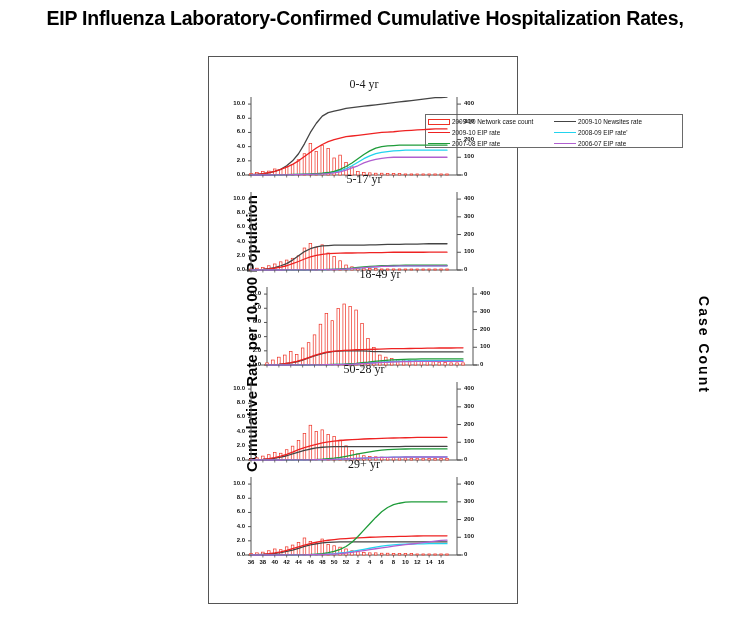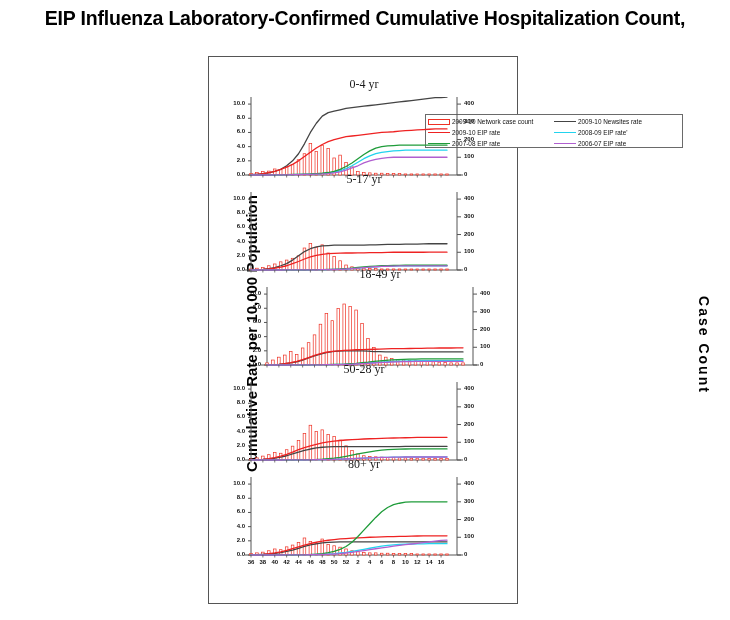--- a/index.html
+++ b/index.html
@@ -84,21 +84,21 @@
   .xtick{
     position:absolute;font-size:6px;font-weight:bold;color:#111;
     font-family:"Liberation Sans", sans-serif;text-align:center;
   }
   svg{display:block;}
 </style>
 </head>
 <body>
 
 <div id="title">
-  <div>EIP Influenza Laboratory-Confirmed Cumulative Hospitalization Count,</div>
+  <div>EIP Influenza Laboratory-Confirmed Cumulative Hospitalization Rates,</div>
 </div>
 
 <div id="frame">
 
   <div id="ylabel">Cumulative Rate per 10,000 Population</div>
   <div id="rlabel">Case  Count</div>
 
   <div id="legend">
       <div class="lg-item">
         <span class="lg-swatch box" style="border-color: rgb(238, 49, 36);"></span>
@@ -475,21 +475,21 @@
           <line x1="160.7878787878788" y1="78" x2="160.7878787878788" y2="80.5" stroke="#555" stroke-width="0.8"></line>
           <line x1="172.66666666666666" y1="78" x2="172.66666666666666" y2="80.5" stroke="#555" stroke-width="0.8"></line>
           <line x1="184.54545454545456" y1="78" x2="184.54545454545456" y2="80.5" stroke="#555" stroke-width="0.8"></line>
           <line x1="196.4242424242424" y1="78" x2="196.4242424242424" y2="80.5" stroke="#555" stroke-width="0.8"></line>
           <line x1="208.3030303030303" y1="78" x2="208.3030303030303" y2="80.5" stroke="#555" stroke-width="0.8"></line>
           <line x1="220.1818181818182" y1="78" x2="220.1818181818182" y2="80.5" stroke="#555" stroke-width="0.8"></line>
           <line x1="232.06060606060606" y1="78" x2="232.06060606060606" y2="80.5" stroke="#555" stroke-width="0.8"></line>
         </svg>
       </div>
       <div class="panel" style="left: 0px; top: 402px; width: 310px; height: 104px;">
-        <div class="panel-title">80+ yr</div>
+        <div class="panel-title">29+ yr</div>
         <div class="ticklab left" style="left: 0px; width: 36px; top: 92px;">0.0</div>
         <div class="ticklab left" style="left: 0px; width: 36px; top: 77.8182px;">2.0</div>
         <div class="ticklab left" style="left: 0px; width: 36px; top: 63.6364px;">4.0</div>
         <div class="ticklab left" style="left: 0px; width: 36px; top: 49.4545px;">6.0</div>
         <div class="ticklab left" style="left: 0px; width: 36px; top: 35.2727px;">8.0</div>
         <div class="ticklab left" style="left: 0px; width: 36px; top: 21.0909px;">10.0</div>
         <div class="ticklab" style="left: 255px; top: 92px;">0</div>
         <div class="ticklab" style="left: 255px; top: 74.2727px;">100</div>
         <div class="ticklab" style="left: 255px; top: 56.5455px;">200</div>
         <div class="ticklab" style="left: 255px; top: 38.8182px;">300</div>

